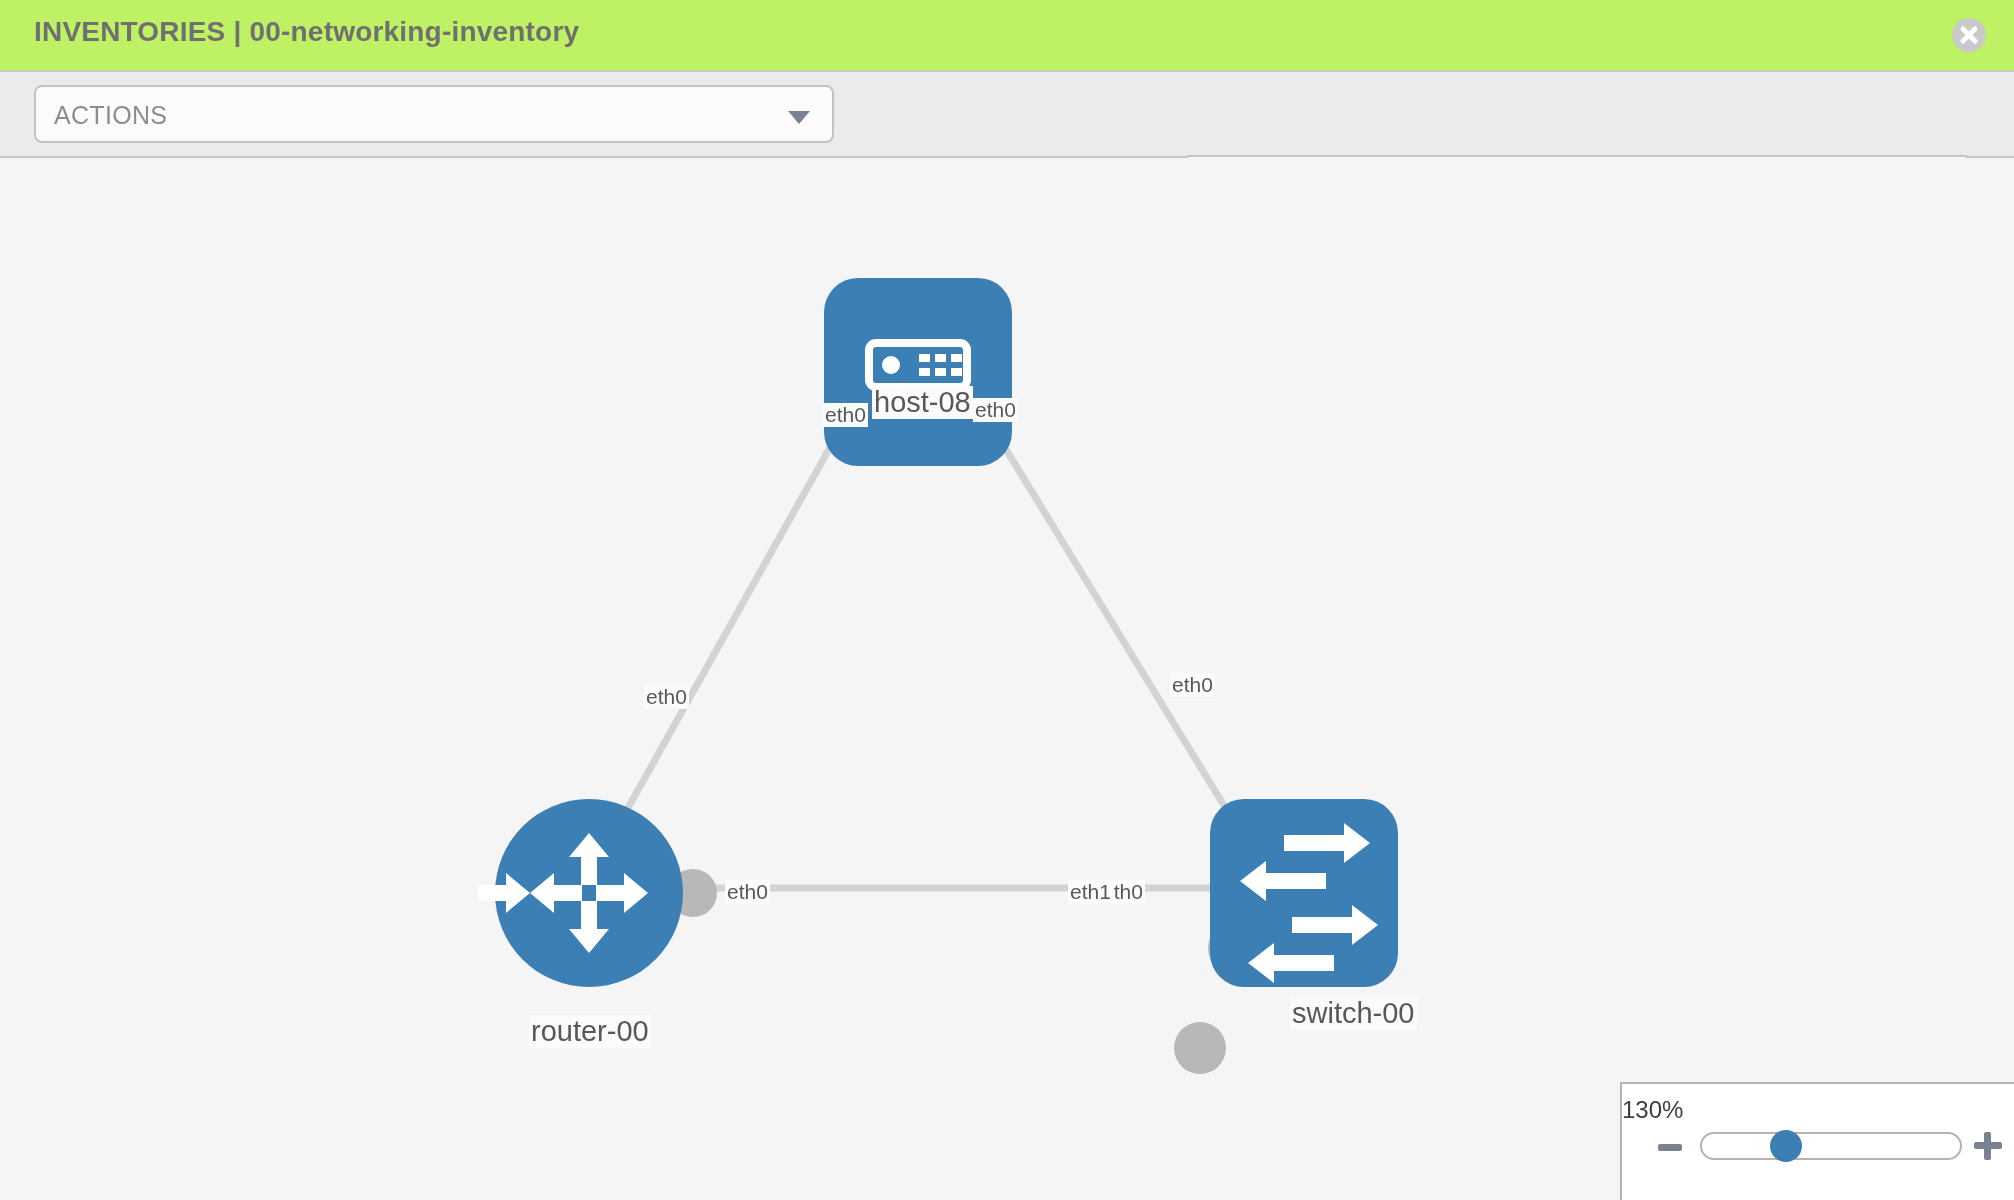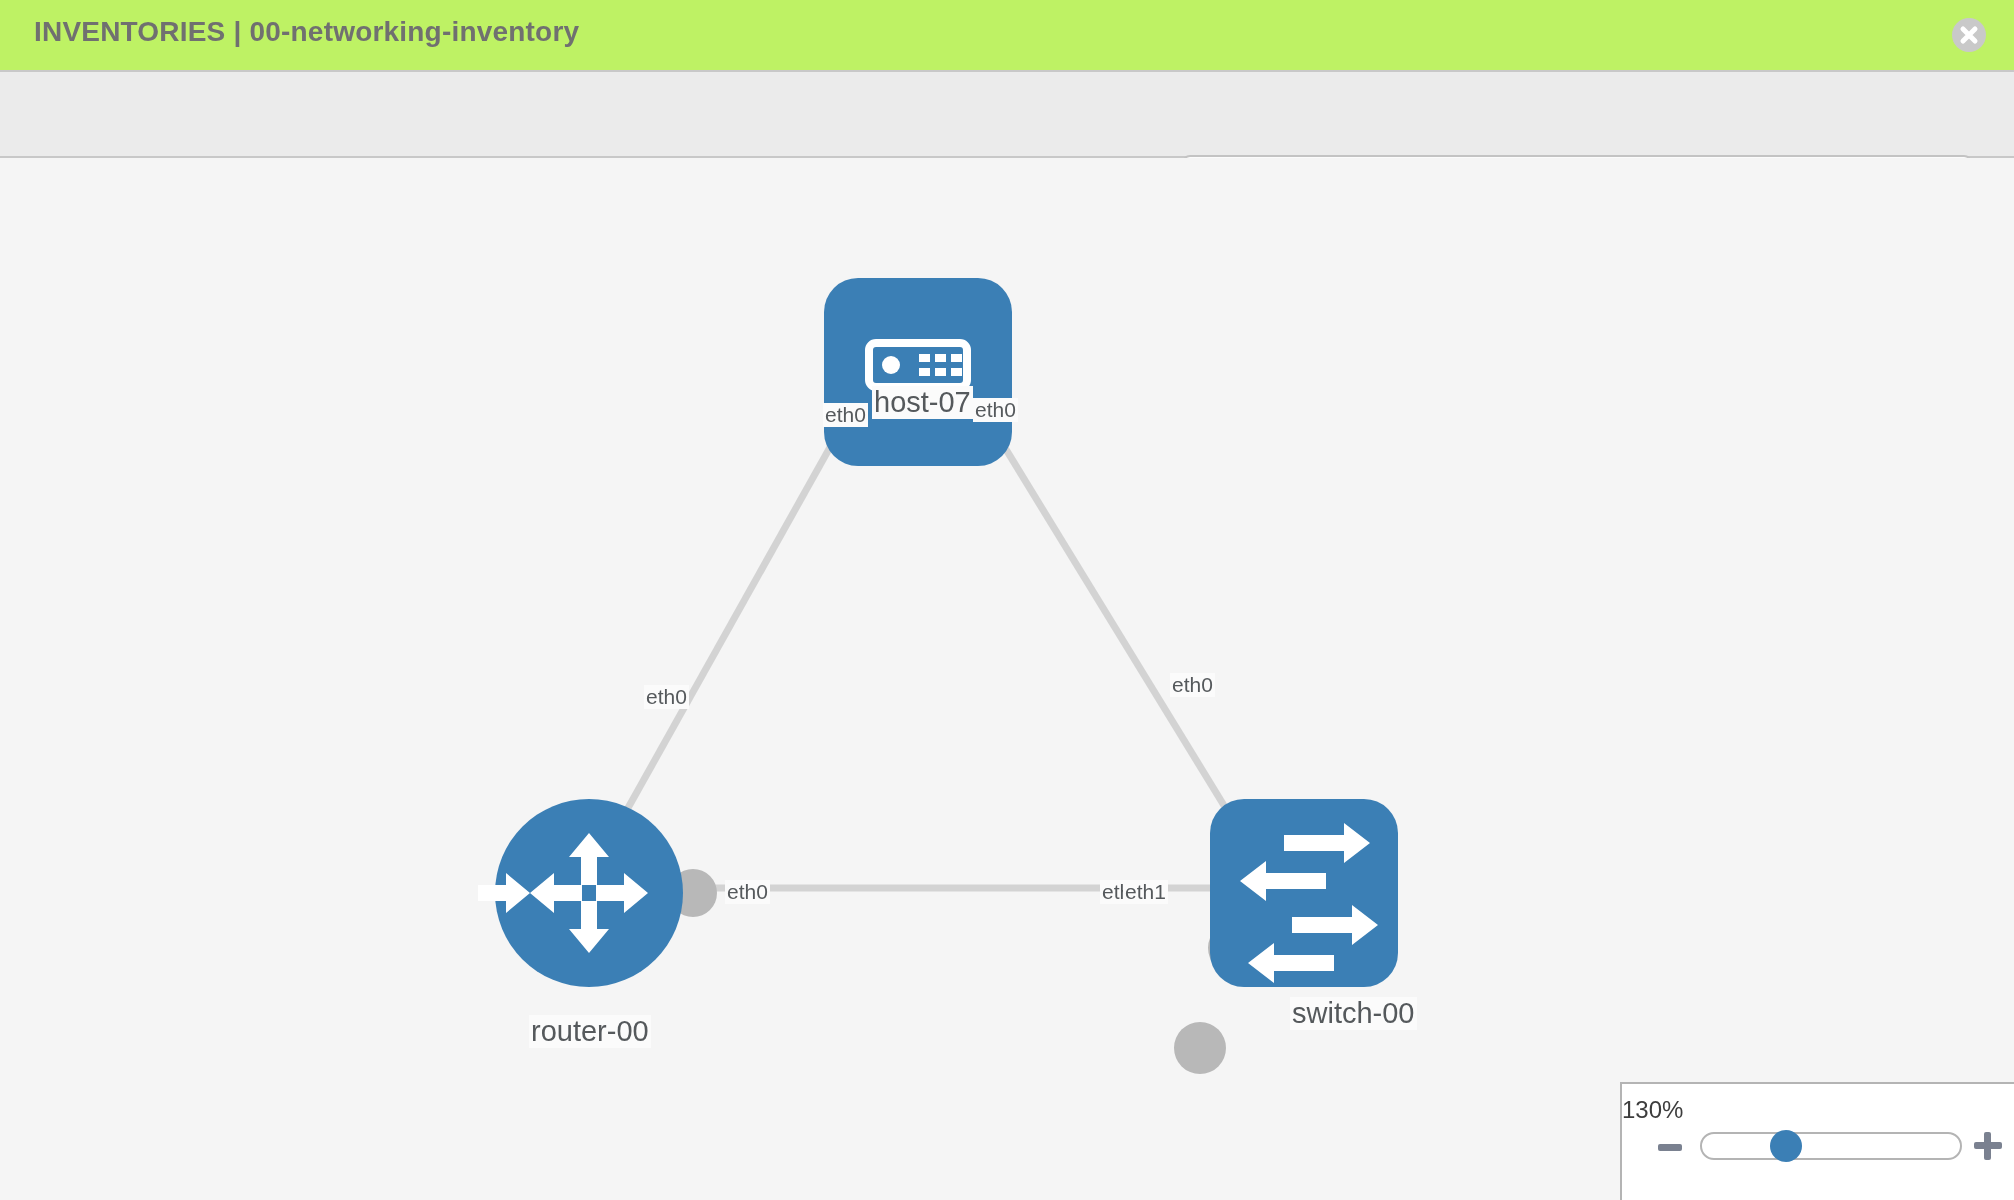--- a/index.html
+++ b/index.html
@@ -233,20 +233,24 @@
     <div class="header-title">INVENTORIES | 00-networking-inventory</div>
     <div class="close-btn">
       <svg width="34" height="34" viewBox="0 0 34 34">
         <path d="M11 11 L23 23 M23 11 L11 23" stroke="#ffffff" stroke-width="5" stroke-linecap="round"></path>
       </svg>
     </div>
   </div>
 
   <div class="toolbar">
 
+    <div class="actions-select">
+      <span class="actions-label">ACTIONS</span>
+      <span class="caret"></span>
+    </div>
 
     <div class="tool-icon tool-wrench">
       <svg width="46" height="46" viewBox="0 0 46 46">
         <path d="M31.5 7.5 a11 11 0 1 0 6.5 14.2 l-7.6 -7.6 z" fill="none"></path>
         <path d="M36.8 9.2 l-6.2 6.2 l3.6 3.6 l6.2 -6.2 a11.5 11.5 0 0 1 -14.6 13.8 l-12.5 12.5 a3.8 3.8 0 0 1 -5.4 -5.4 l12.5 -12.5 a11.5 11.5 0 0 1 13.8 -14.6 z" fill="#7a8190"></path>
       </svg>
     </div>
 
     <div class="tool-icon tool-key">
       <svg width="46" height="46" viewBox="0 0 46 46">
@@ -314,29 +318,29 @@
         <g fill="#ffffff">
           <path d="M1370 685 l-26 -20 v12 h-60 v16 h60 v12 z"></path>
           <path d="M1240 723 l26 -20 v12 h60 v16 h-60 v12 z"></path>
           <path d="M1378 767 l-26 -20 v12 h-60 v16 h60 v12 z"></path>
           <path d="M1248 805 l26 -20 v12 h60 v16 h-60 v12 z"></path>
         </g>
       </g>
     </svg>
 
     <div class="iface-label" style="left:823px; top:245px;">eth0</div>
-    <div class="node-label" style="left:872px; top:228px;">host-07</div>
+    <div class="node-label" style="left:872px; top:228px;">host-08</div>
     <div class="iface-label" style="left:973px; top:240px;">eth0</div>
 
     <div class="iface-label" style="left:644px; top:527px;">eth0</div>
     <div class="iface-label" style="left:1170px; top:515px;">eth0</div>
 
     <div class="iface-label" style="left:725px; top:722px;">eth0</div>
     <div class="iface-label" style="left:1100px; top:722px;">eth0</div>
-    <div class="iface-label" style="left:1123px; top:722px;">eth1</div>
+    <div class="iface-label" style="left:1068px; top:722px;">eth1</div>
 
     <div class="node-label" style="left:529px; top:857px;">router-00</div>
     <div class="node-label" style="left:1290px; top:839px;">switch-00</div>
   </div>
 
   <div class="zoom-panel">
     <div class="zoom-value">130%</div>
     <div class="zoom-minus"></div>
     <div class="zoom-track"></div>
     <div class="zoom-thumb"></div>

